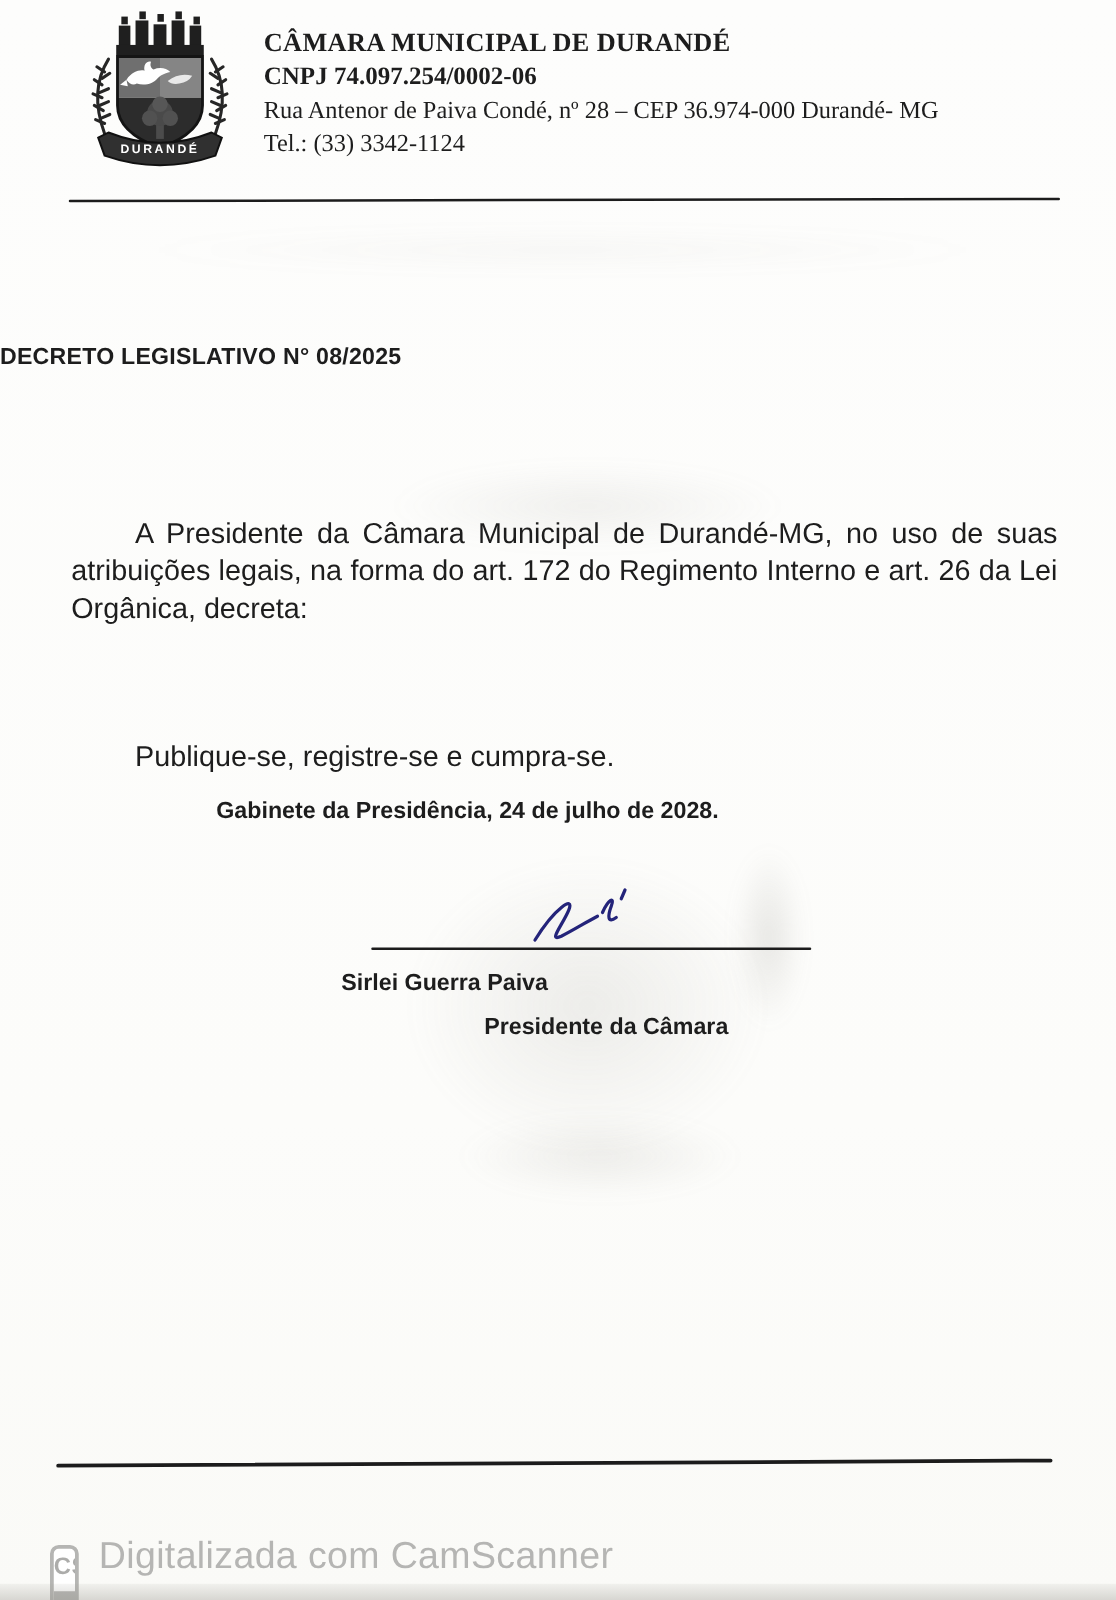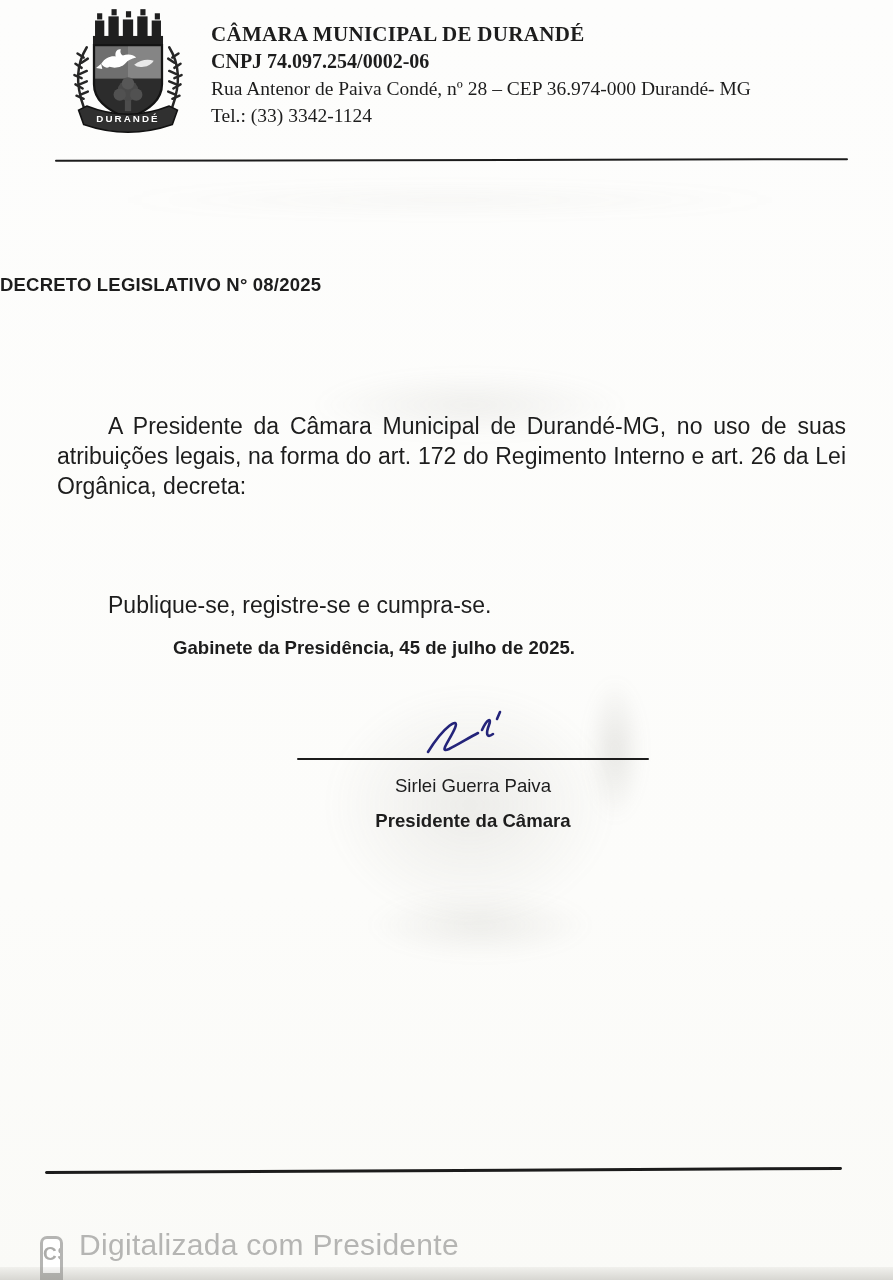--- a/index.html
+++ b/index.html
@@ -41,23 +41,23 @@
   .dateline{position:absolute;right:47px;top:347px;font-size:19px;}
   .para{position:absolute;left:57px;width:789px;font-size:23px;line-height:30px;
     text-indent:51px;text-align:justify;margin:0;}
   .para-1{top:411px;}
   .para-2{top:477px;}
   .para-3{top:567px;text-align:left;margin-top:23px;}
   .closing{position:absolute;left:173px;top:637px;font-size:18.6px;font-weight:bold;}
   
   .sig-scribble{position:absolute;left:418px;top:706px;width:112px;height:56px;}
   .sig-rule{left:297px;top:758px;width:352px;height:2px;}
-  .sig-name{position:absolute;left:273px;top:775px;width:400px;text-align:center;
-    font-size:18.6px;font-weight:normal;}
-  .sig-role{position:absolute;left:273px;top:810px;width:400px;text-align:center;
+  .sig-name{position:absolute;left:273px;top:775px;width:400px;
+    font-size:18.6px;font-weight:bold;}
+  .sig-role{position:absolute;left:285px;top:810px;width:400px;text-align:center;
     font-size:18.6px;font-weight:bold;}
   
   .bottom-rule{left:45px;top:1169px;width:797px;height:2.5px;transform:rotate(-0.3deg);}
   .scan-footer{position:absolute;left:40px;top:1202px;display:flex;align-items:center;gap:16px;}
   .cs-icon{position:relative;width:23px;height:51px;border-radius:7px;
     border:3px solid #b5b5b3;box-sizing:border-box;background:#fff;overflow:hidden;margin-top:34px;}
   .cs-text{position:absolute;top:4px;left:0;width:100%;text-align:center;
     font-size:19px;font-weight:bold;color:#acacaa;letter-spacing:0.5px;}
   .cs-bottom{position:absolute;bottom:0;left:0;width:100%;height:11px;background:#b5b5b3;}
   .scan-label{font-size:30px;color:#b5b5b3;letter-spacing:0.3px;}
@@ -127,38 +127,38 @@
   </div>
 
   <div class="rule top-rule"></div>
 
   <div class="doc-title">DECRETO LEGISLATIVO N° 08/2025</div>
 
 
   <p class="para para-1">A Presidente da Câmara Municipal de Durandé-MG, no uso de suas atribuições legais, na forma do art. 172 do Regimento Interno e art. 26 da Lei Orgânica, decreta:</p>
   <p class="para para-3">Publique-se, registre-se e cumpra-se.</p>
 
-  <div class="closing">Gabinete da Presidência, 45 de julho de 2025.</div>
+  <div class="closing">Gabinete da Presidência, 24 de julho de 2028.</div>
 
   <svg class="sig-scribble" viewBox="0 0 112 56" xmlns="http://www.w3.org/2000/svg">
     <g stroke="#24247a" stroke-width="2.6" fill="none" stroke-linecap="round" stroke-linejoin="round">
       <path d="M10,46 C26,20 42,10 37,22 C32,34 20,48 31,43 C41,38 52,31 60,27"></path>
       <path d="M64,24 C69,13 74,11 71,19 C68,27 68,33 75,28"></path>
       <path d="M79,13 l3,-7"></path>
     </g>
   </svg>
   <div class="rule sig-rule"></div>
   <div class="sig-name">Sirlei Guerra Paiva</div>
   <div class="sig-role">Presidente da Câmara</div>
 
   <div class="rule bottom-rule"></div>
 
   <div class="scan-footer">
     <div class="cs-icon">
       <div class="cs-text">CS</div>
       <div class="cs-bottom"></div>
     </div>
-    <div class="scan-label">Digitalizada com Presidente</div>
+    <div class="scan-label">Digitalizada com CamScanner</div>
   </div>
 
   <div class="bottom-strip"></div>
 
 </div>
 
 </body></html>

